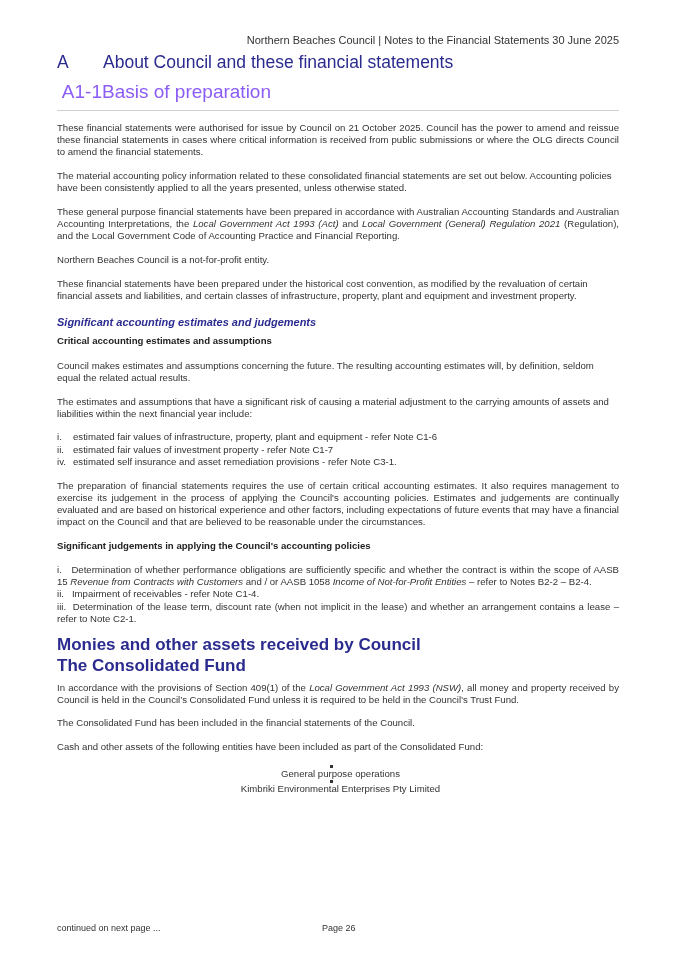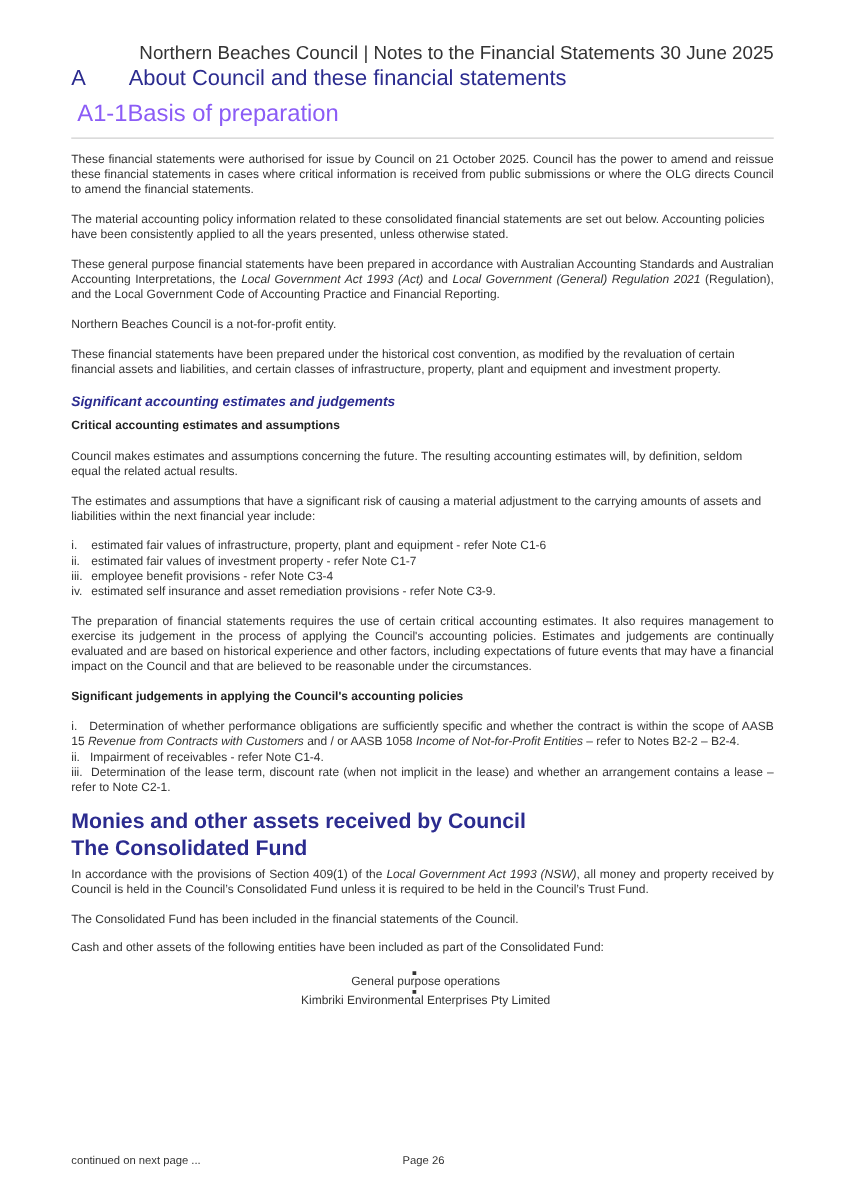--- a/index.html
+++ b/index.html
@@ -2,21 +2,21 @@
 <html><head>
   <meta charset="utf-8">
   <style>
     html, body { margin: 0; padding: 0; background: #ffffff; }
     body {
       width: 675px; height: 955px; position: relative; overflow: hidden;
       font-family: "Liberation Sans", sans-serif; color: #333333;
     }
     .running-header {
       position: absolute; top: 34px; right: 56px;
-      font-size: 15px; color: #333;
+      font-size: 11px; color: #333;
     }
     .h1 {
       position: absolute; left: 57px; top: 52px;
       font-size: 17.5px; color: #2b2b8f; font-weight: normal;
       display: flex; margin: 0;
     }
     .h1 .num { width: 46px; }
     .h2 {
       position: absolute; left: 57px; top: 81px;
       font-size: 19px; color: #8b5cf6; font-weight: normal;
@@ -93,26 +93,22 @@
   <ul class="roman-list">
     <li>
         <span class="mark">i.</span>
         <span>estimated fair values of infrastructure, property, plant and equipment - refer Note C1-6</span>
       </li>
     <li>
         <span class="mark">ii.</span>
         <span>estimated fair values of investment property - refer Note C1-7</span>
       </li>
     <li>
-        <span class="mark">iii.</span>
-        <span>employee benefit provisions - refer Note C3-4</span>
-      </li>
-    <li>
         <span class="mark">iv.</span>
-        <span>estimated self insurance and asset remediation provisions - refer Note C3-9.</span>
+        <span>estimated self insurance and asset remediation provisions - refer Note C3-1.</span>
       </li>
   </ul>
   <p>The preparation of financial statements requires the use of certain critical accounting estimates. It also requires management to exercise its judgement in the process of applying the Council's accounting policies. Estimates and judgements are continually evaluated and are based on historical experience and other factors, including expectations of future events that may have a financial impact on the Council and that are believed to be reasonable under the circumstances.</p>
 
   <div class="minor-h">Significant judgements in applying the Council's accounting policies</div>
   <p style="white-space: pre-wrap;"><span>i.   Determination of whether performance obligations are sufficiently specific and whether the contract is within the scope of AASB 15 </span><i>Revenue from Contracts with Customers</i><span> and / or AASB 1058 </span><i>Income of Not-for-Profit Entities</i><span> – refer to Notes B2-2 – B2-4.</span><br><span>ii.   Impairment of receivables - refer Note C1-4.</span><br><span>iii.  Determination of the lease term, discount rate (when not implicit in the lease) and whether an arrangement contains a lease – refer to Note C2-1.</span></p>
 
   <div class="blue-bold">Monies and other assets received by Council</div>
   <div class="blue-bold" style="margin-top:0;">The Consolidated Fund</div>
   <p><span>In accordance with the provisions of Section 409(1) of the </span><i>Local Government Act 1993 (NSW)</i><span>, all money and property received by Council is held in the Council’s Consolidated Fund unless it is required to be held in the Council’s Trust Fund.</span></p>

